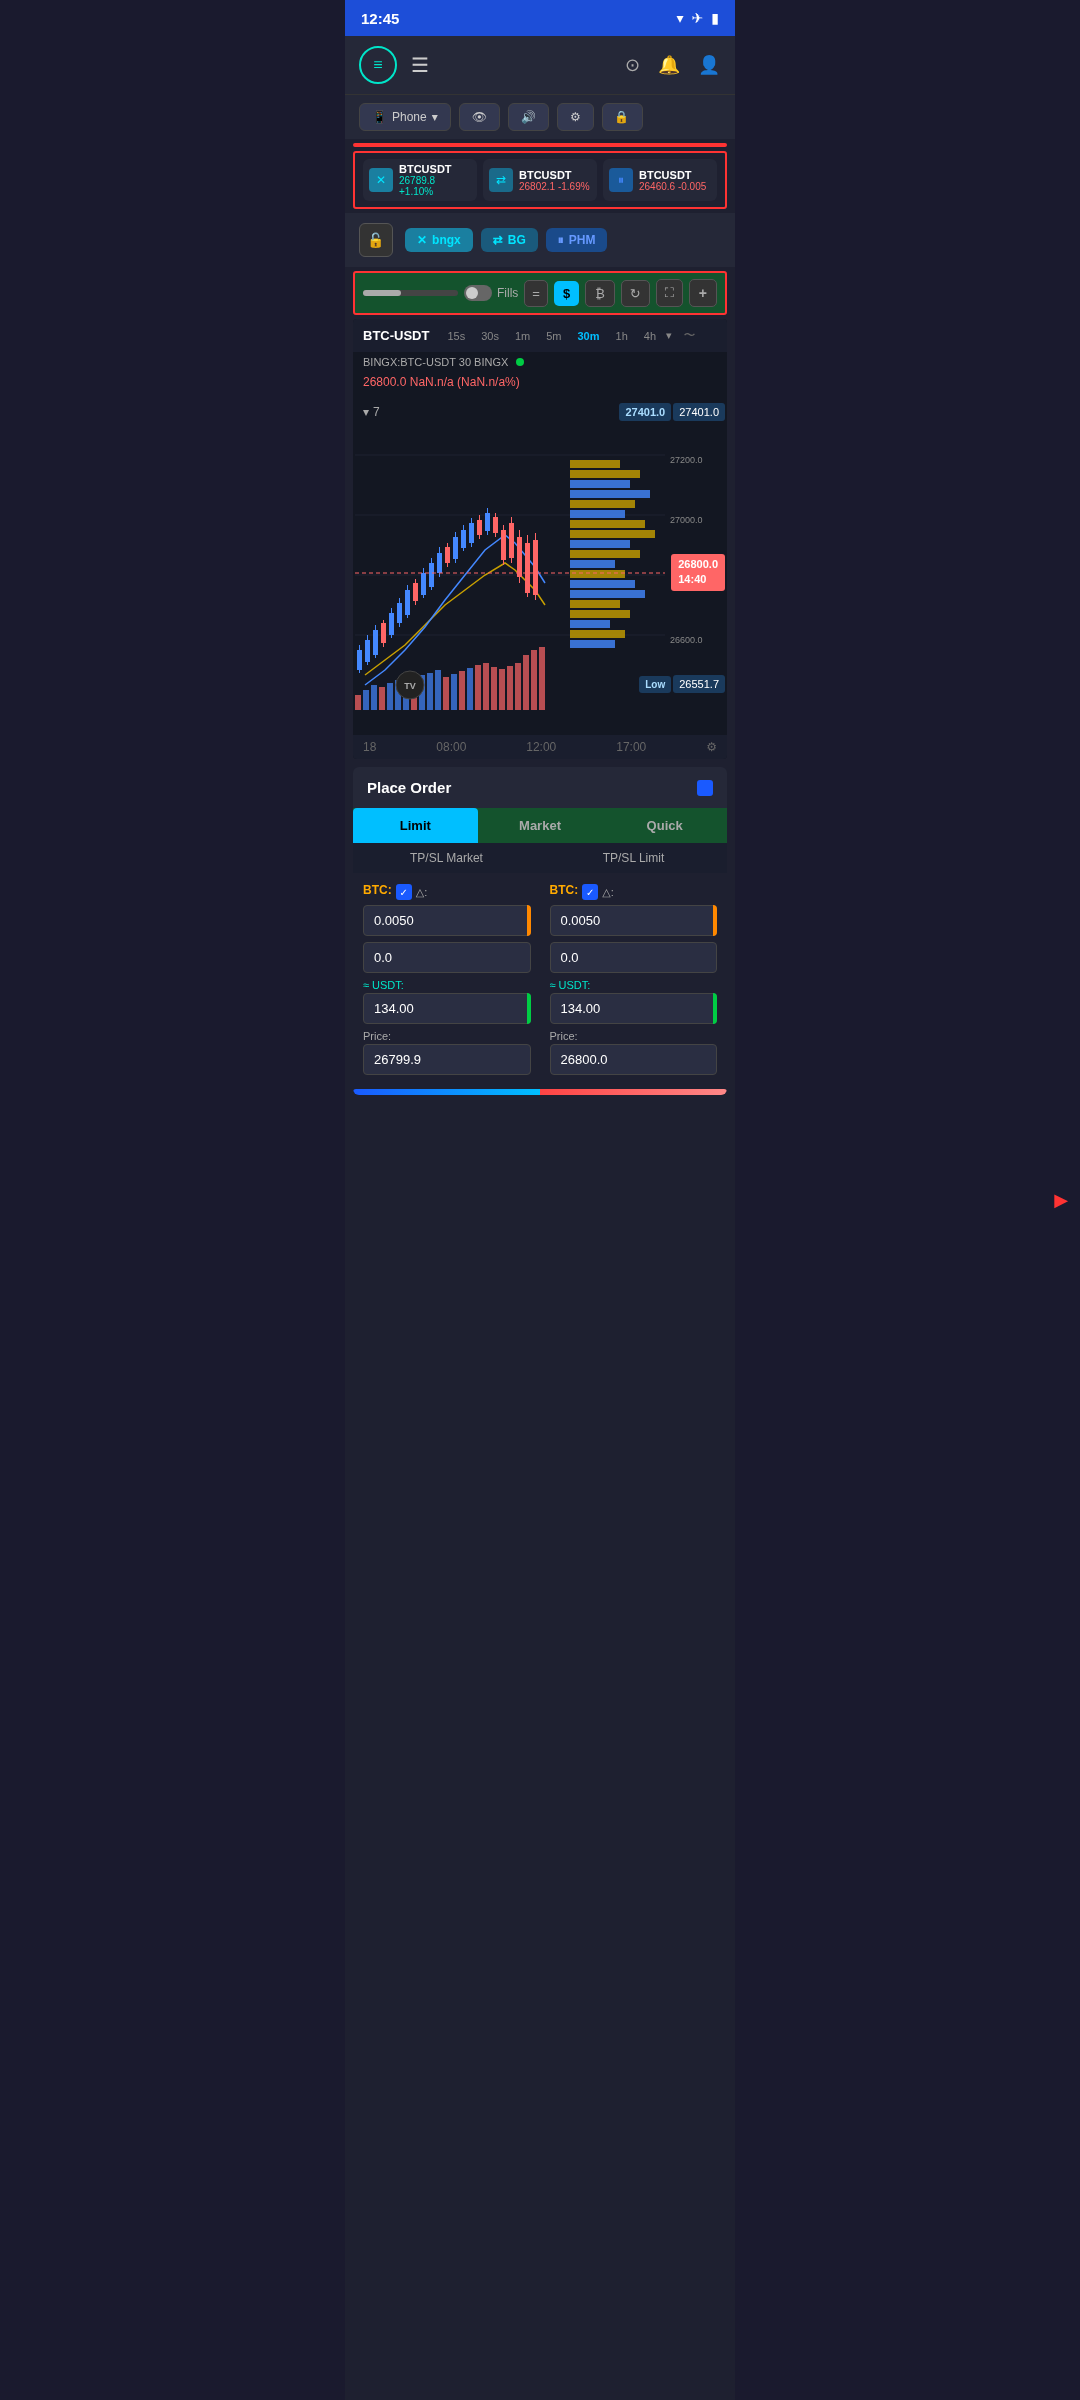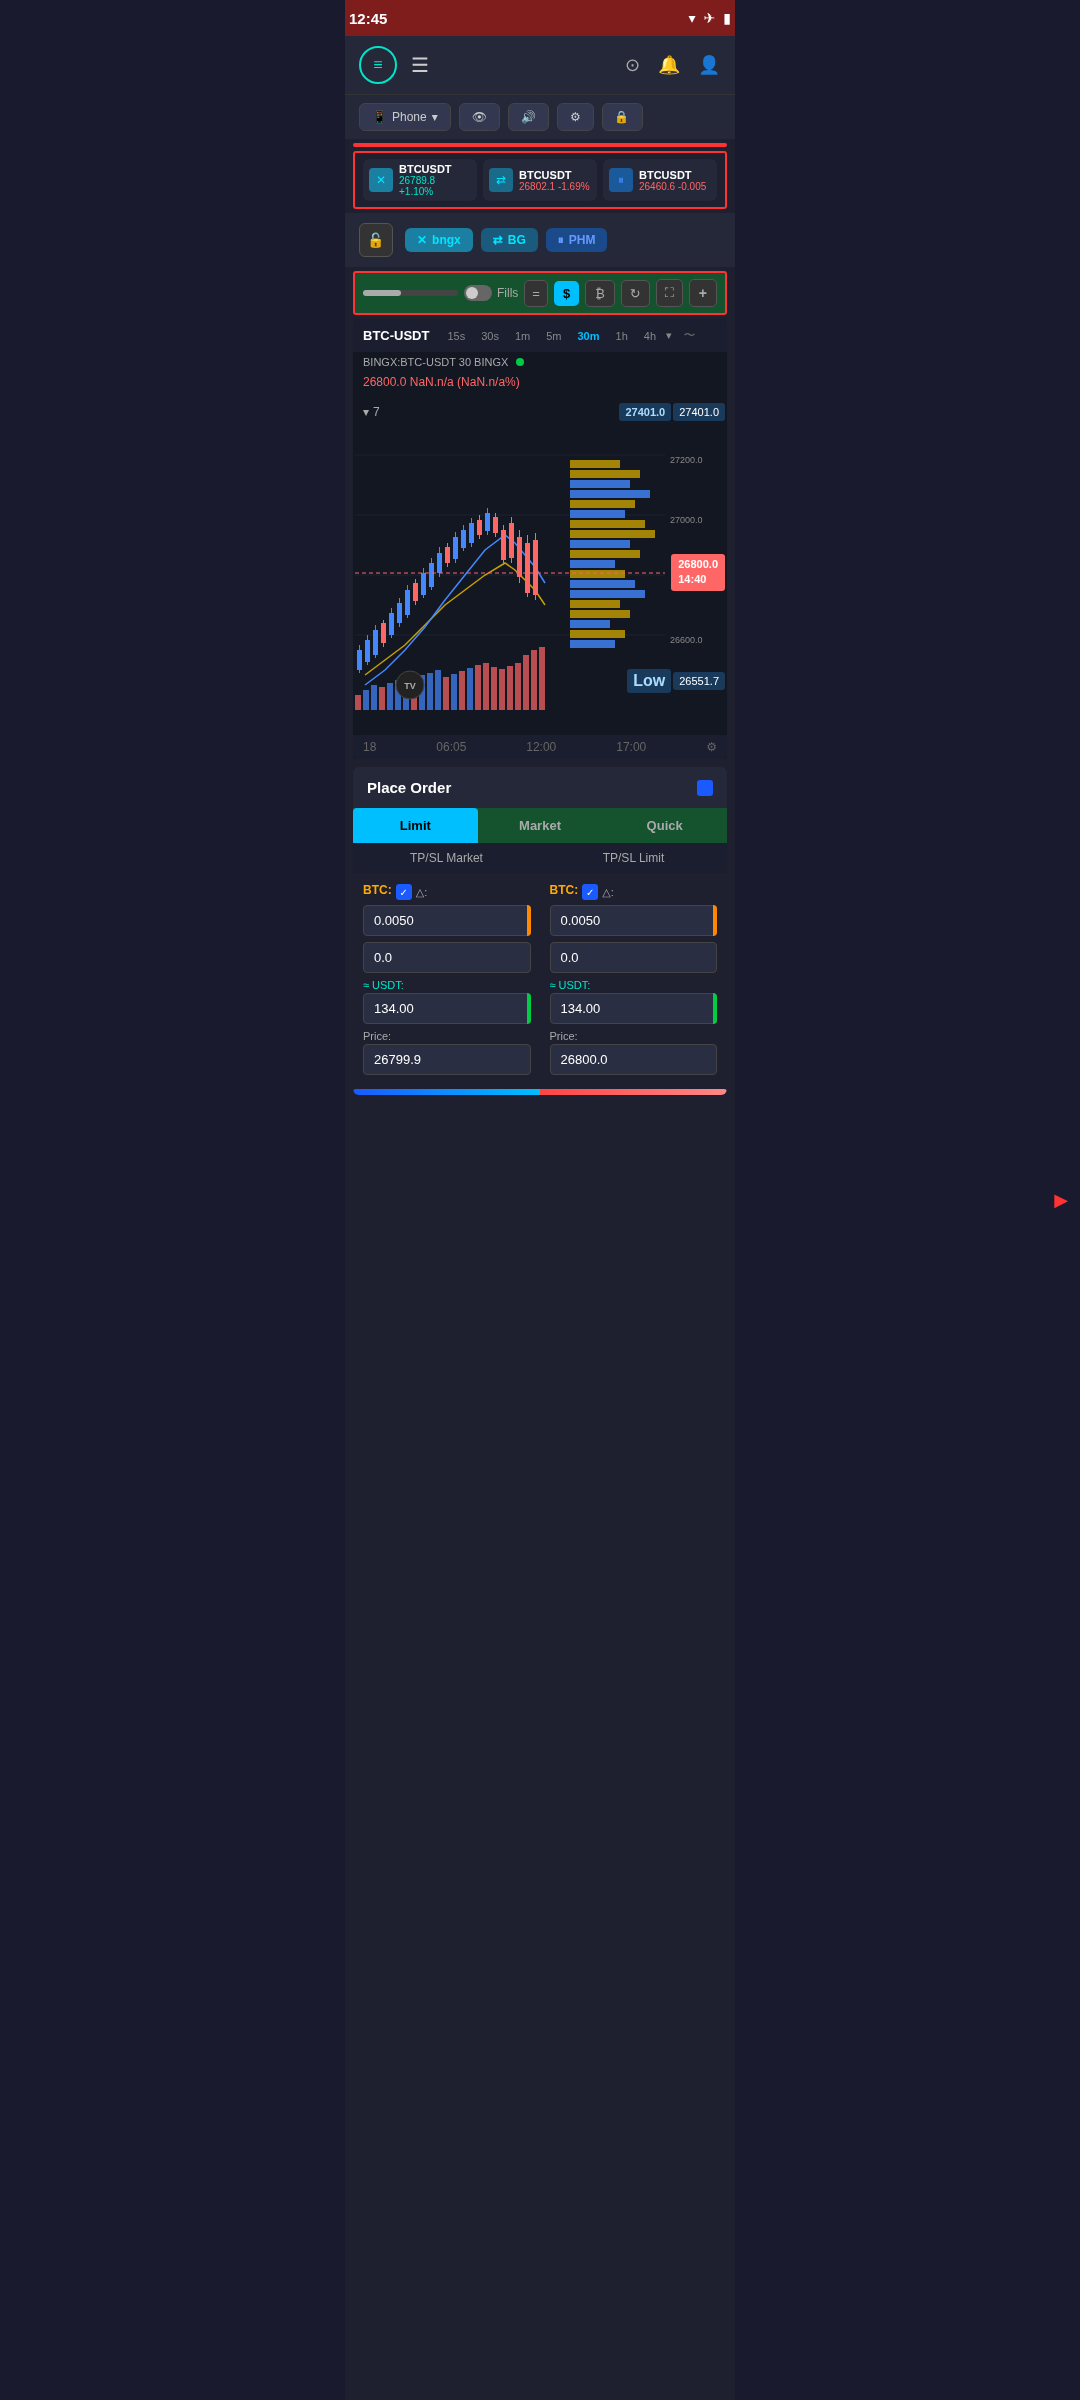--- a/index.html
+++ b/index.html
@@ -9,25 +9,25 @@
       font-family: -apple-system, BlinkMacSystemFont, 'Segoe UI', sans-serif;
       width: 390px;
       margin: 0 auto;
       color: #fff;
       font-size: 13px;
       overflow-x: hidden;
     }
 
     
     .status-bar {
-      background: #7f1d1d;
+      background: #1d4ed8;
       display: flex;
       justify-content: space-between;
       align-items: center;
-      padding: 6px 4px;
+      padding: 6px 16px;
       height: 36px;
     }
     .status-time {
       font-size: 15px;
       font-weight: 600;
       color: #fff;
     }
     .status-icons {
       display: flex;
       gap: 8px;
@@ -568,34 +568,34 @@
       </svg>
 
       
       <div style="position:absolute; right:2px; top:8px; display:flex; align-items:center; gap:2px;">
         <span style="background:#1a3a5c; padding:3px 6px; border-radius:3px; color:#aaddff; font-size:11px; font-weight:600;">27401.0</span>
         <span style="background:#1a3a5c; padding:3px 6px; border-radius:3px; color:#fff; font-size:11px;">27401.0</span>
       </div>
 
       
       <div style="position:absolute; right:2px; bottom:42px; display:flex; align-items:center; gap:2px;">
-        <span style="background:#1a3a5c; padding:3px 6px; border-radius:3px; color:#aaddff; font-size:16px; font-weight:600;">Low</span>
+        <span style="background:#1a3a5c; padding:3px 6px; border-radius:3px; color:#aaddff; font-size:10px; font-weight:600;">Low</span>
         <span style="background:#1a3a5c; padding:3px 6px; border-radius:3px; color:#fff; font-size:11px;">26551.7</span>
       </div>
 
       
       <div style="position:absolute; right:2px; top:50%; transform:translateY(-30%); background:#ff6666; color:#fff; padding:3px 7px; border-radius:3px; font-size:11px; font-weight:600; line-height:1.4;">
         <div>26800.0</div>
         <div>14:40</div>
       </div>
     </div>
 
     <div class="chart-xaxis">
       <span>18</span>
-      <span>06:05</span>
+      <span>08:00</span>
       <span>12:00</span>
       <span>17:00</span>
       <span class="chart-settings-icon">⚙</span>
     </div>
   </div>
 
   <div class="place-order" style="margin-top: 8px;">
     <div class="place-order-header">
       <span class="place-order-title">Place Order</span>
       <div class="order-type-indicator"></div>

